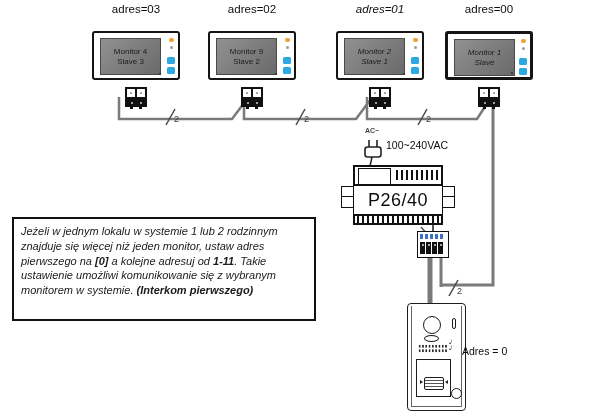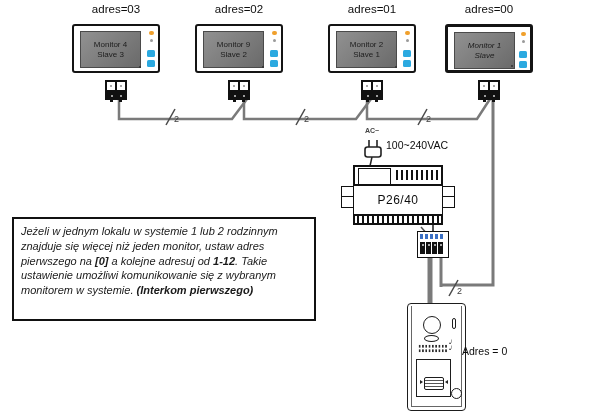--- a/index.html
+++ b/index.html
@@ -2,23 +2,23 @@
 <html><head>
 <meta charset="utf-8">
 <style>
   html,body{margin:0;padding:0;background:#fff;}
   .canvas{position:relative;width:600px;height:419px;background:#ffffff;overflow:hidden;
           font-family:"Liberation Sans",sans-serif;color:#111;}
   svg.wires{position:absolute;left:0;top:0;z-index:1;}
 
   
   .mon-group{position:absolute;top:3px;width:88px;z-index:2;}
-  .mg1{left:72px;} .mg2{left:195px;} .mg3{left:328px;} .mg4{left:445px;}
+  .mg1{left:92px;} .mg2{left:208px;} .mg3{left:336px;font-style:italic;} .mg4{left:445px;}
   .adres{text-align:center;font-size:11.5px;color:#0d0d0d;height:12px;line-height:12px;}
-  .mon-body{margin-top:9px;width:88px;height:49px;background:#fff;border:2px solid #141414;
+  .mon-body{margin-top:16px;width:88px;height:49px;background:#fff;border:2px solid #141414;
             border-radius:3px;position:relative;box-sizing:border-box;}
   .master .mon-body{border-width:3px;font-style:italic;}
   .screen{position:absolute;left:6px;top:5px;width:59px;height:35px;
           background:linear-gradient(135deg,#919191,#6a6a6a);border:1px solid #4a4a4a;
           color:#1c1c1c;font-size:8px;line-height:1.25;display:flex;flex-direction:column;
           align-items:center;justify-content:center;text-align:center;}
   .led-o{position:absolute;right:4px;top:5px;width:5px;height:4px;border-radius:2px;background:#f0a02c;}
   .led-g{position:absolute;right:5px;top:13px;width:3px;height:3px;border-radius:50%;background:#9a9a9a;}
   .btn-b{position:absolute;right:3px;width:8px;height:7px;border-radius:1.5px;background:#2ba9e0;}
   .btn-b.b1{top:24px;} .btn-b.b2{top:34px;}
@@ -42,21 +42,21 @@
   
   .ac-label{position:absolute;left:365px;top:127px;font-size:7px;font-weight:bold;color:#444;z-index:2;}
   .vac{position:absolute;left:386px;top:139px;font-size:10.5px;color:#0d0d0d;z-index:2;}
   .psu{position:absolute;left:353px;top:165px;width:90px;height:60px;border:2px solid #111;
        background:#fff;box-sizing:border-box;z-index:2;}
   .psu-topbox{position:absolute;left:3px;top:1px;width:31px;height:15px;border:1.5px solid #111;background:#fff;}
   .vent{background:repeating-linear-gradient(90deg,#111 0 2px,transparent 2px 5px);}
   .psu-vent-top{position:absolute;left:41px;top:3px;width:42px;height:10px;}
   .psu-label{position:absolute;left:-1px;top:17px;width:88px;height:28px;border-top:2px solid #111;
              border-bottom:2px solid #111;background:#fff;display:flex;align-items:center;
-             justify-content:center;font-size:12px;letter-spacing:0.5px;color:#0d0d0d;}
+             justify-content:center;font-size:18px;letter-spacing:0.5px;color:#0d0d0d;}
   .psu-vent-bot{position:absolute;left:2px;top:48px;width:82px;height:8px;}
   .din-tab{position:absolute;top:186px;width:13px;height:22px;border:1.5px solid #111;background:#fff;
            box-sizing:border-box;z-index:1;}
   .din-tab::after{content:"";position:absolute;left:0;right:0;top:45%;border-top:1px solid #111;}
   .tab-l{left:341px;} .tab-r{left:442px;}
 
   
   .psu-conn{position:absolute;left:417px;top:231px;width:32px;height:27px;border:1.5px solid #111;
             background:#fff;box-sizing:border-box;z-index:2;}
   .psu-conn .lblstrip{position:absolute;left:2px;top:2px;width:25px;height:5px;
@@ -295,16 +295,16 @@
     <div class="panel">
       <div class="callbtn"></div>
       <span class="arrow arr-l"></span>
       <span class="arrow arr-r"></span>
     </div>
     <div class="door-circ"></div>
   </div>
   <span class="door-addr">Adres = 0</span>
 
   <div class="notice">
-    <div class="body"><span>Jeżeli w jednym lokalu w systemie 1 lub 2 rodzinnym znajduje się więcej niż jeden monitor, ustaw adres pierwszego na </span><span class="b">[0]</span><span> a kolejne adresuj od </span><span class="b">1-12</span><span>. Takie ustawienie umożliwi komunikowanie się z wybranym monitorem w systemie. </span><span class="b">(Interkom pierwszego)</span></div>
+    <div class="body"><span>Jeżeli w jednym lokalu w systemie 1 lub 2 rodzinnym znajduje się więcej niż jeden monitor, ustaw adres pierwszego na </span><span class="b">[0]</span><span> a kolejne adresuj od </span><span class="b">1-11</span><span>. Takie ustawienie umożliwi komunikowanie się z wybranym monitorem w systemie. </span><span class="b">(Interkom pierwszego)</span></div>
   </div>
 
 </div>
 
 </body></html>

